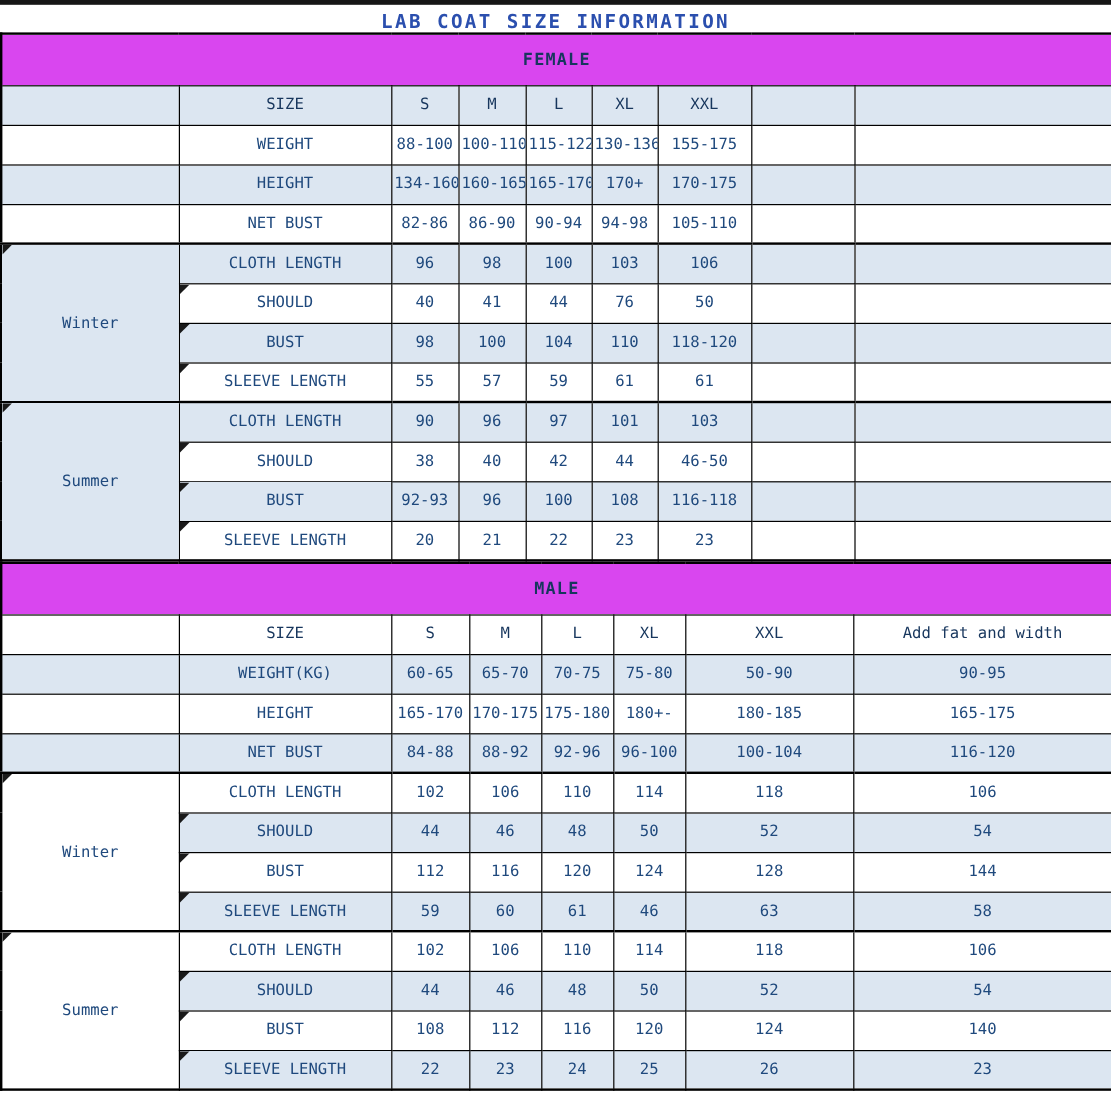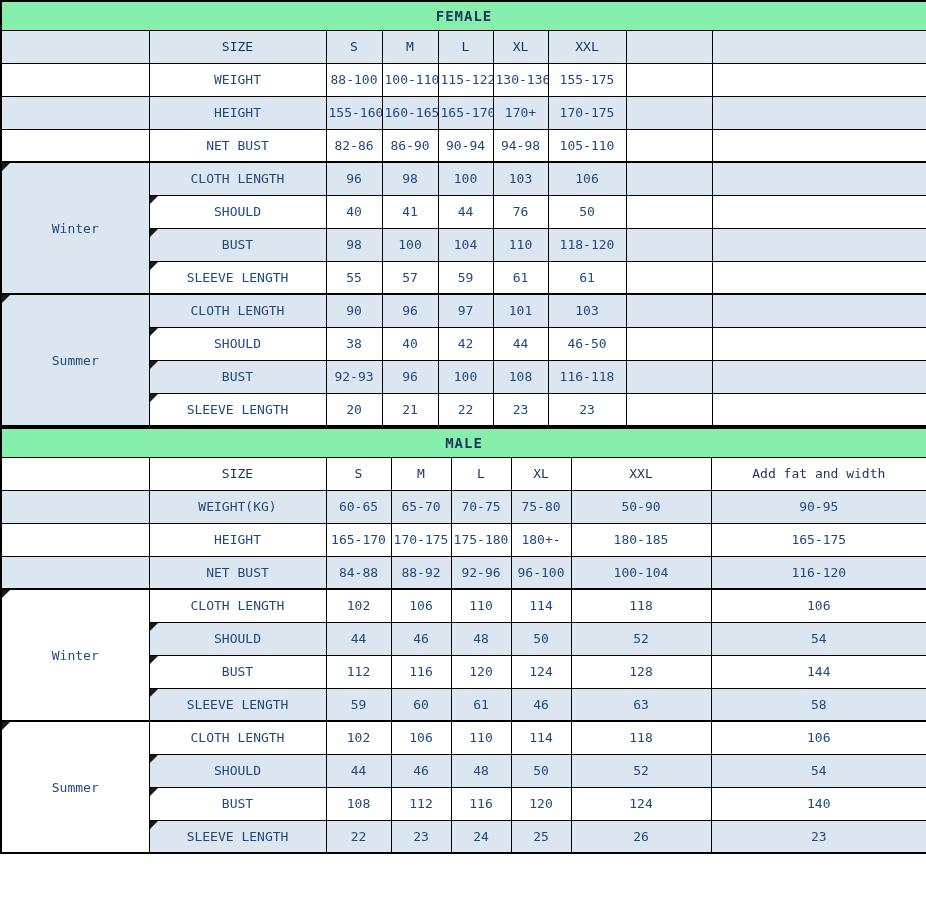--- a/index.html
+++ b/index.html
@@ -31,35 +31,36 @@
     border: 1px solid var(--border);
     height: 33px; padding: 0 2px;
     text-align: center; vertical-align: middle;
     font-size: 13px; color: var(--data-text);
     overflow: hidden; white-space: nowrap;
   }
   tr.stripe td { background: var(--stripe); }
   tr.thick-top td { border-top: 2px solid var(--border); }
   td.section-label {
     font-weight: bold; font-size: 14px; letter-spacing: 1px;
-    color: var(--header-text); height: 29px; background: #86efac;
+    color: var(--header-text); height: 43px; background: #d946ef;
   }
   td.size-hdr { font-weight: normal; color: var(--header-text); }
   td.marker { position: relative; margin-top: 20px; }
   td.marker::before {
     content: ""; position: absolute; top: 0; left: 0;
     width: 0; height: 0;
     border-top: 8px solid var(--marker);
     border-right: 8px solid transparent;
   }
 </style>
 </head>
 <body>
 
 <div class="sheet">
+  <div class="title">LAB COAT SIZE INFORMATION</div>
   <table class="size-table" id="female-table">
       <colgroup>
         <col style="width: 148px;">
         <col style="width: 177px;">
         <col style="width: 56px;">
         <col style="width: 56px;">
         <col style="width: 55px;">
         <col style="width: 55px;">
         <col style="width: 78px;">
         <col style="width: 86px;">
@@ -87,21 +88,21 @@
           <td class="val">100-110</td>
           <td class="val">115-122</td>
           <td class="val">130-136</td>
           <td class="val">155-175</td>
           <td></td>
           <td></td>
         </tr>
         <tr class="stripe">
           <td></td>
           <td class="row-label">HEIGHT</td>
-          <td class="val">155-160</td>
+          <td class="val">134-160</td>
           <td class="val">160-165</td>
           <td class="val">165-170</td>
           <td class="val">170+</td>
           <td class="val">170-175</td>
           <td></td>
           <td></td>
         </tr>
         <tr>
           <td></td>
           <td class="row-label">NET BUST</td>

